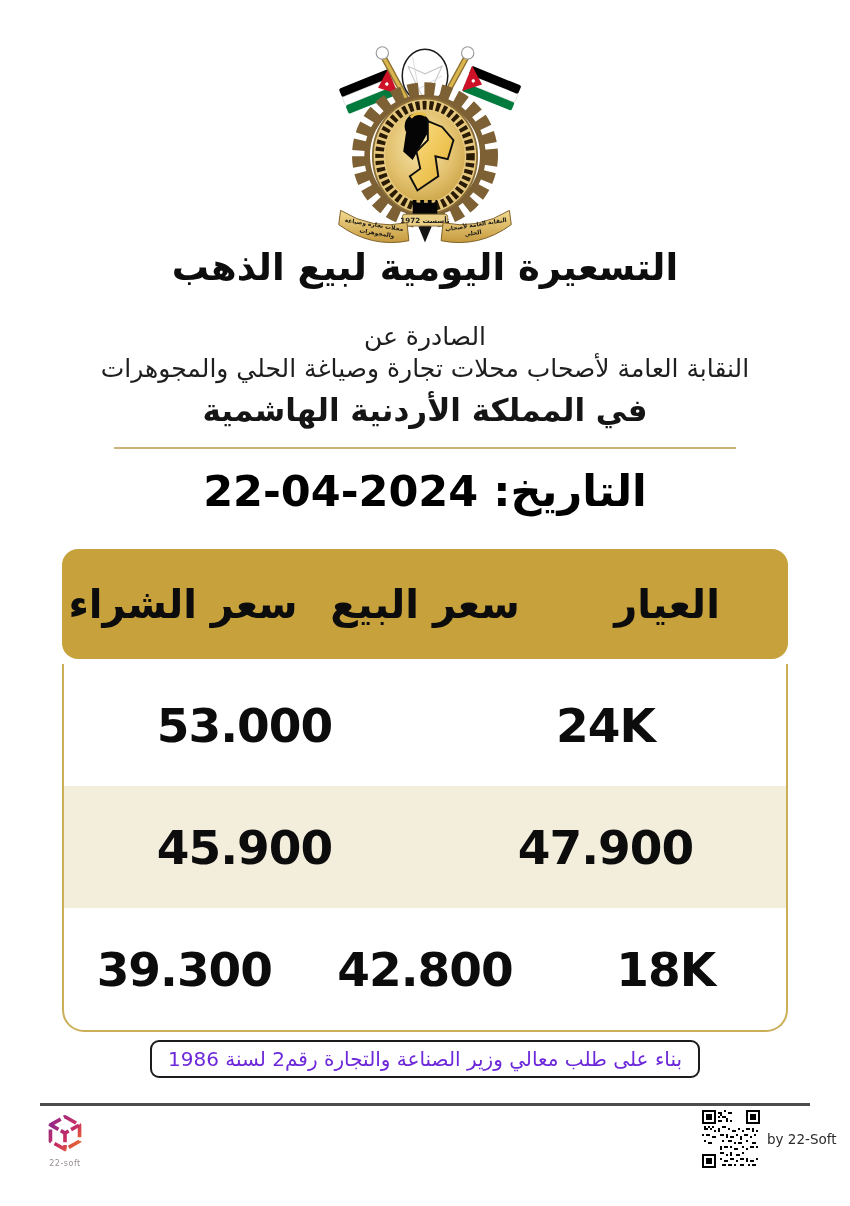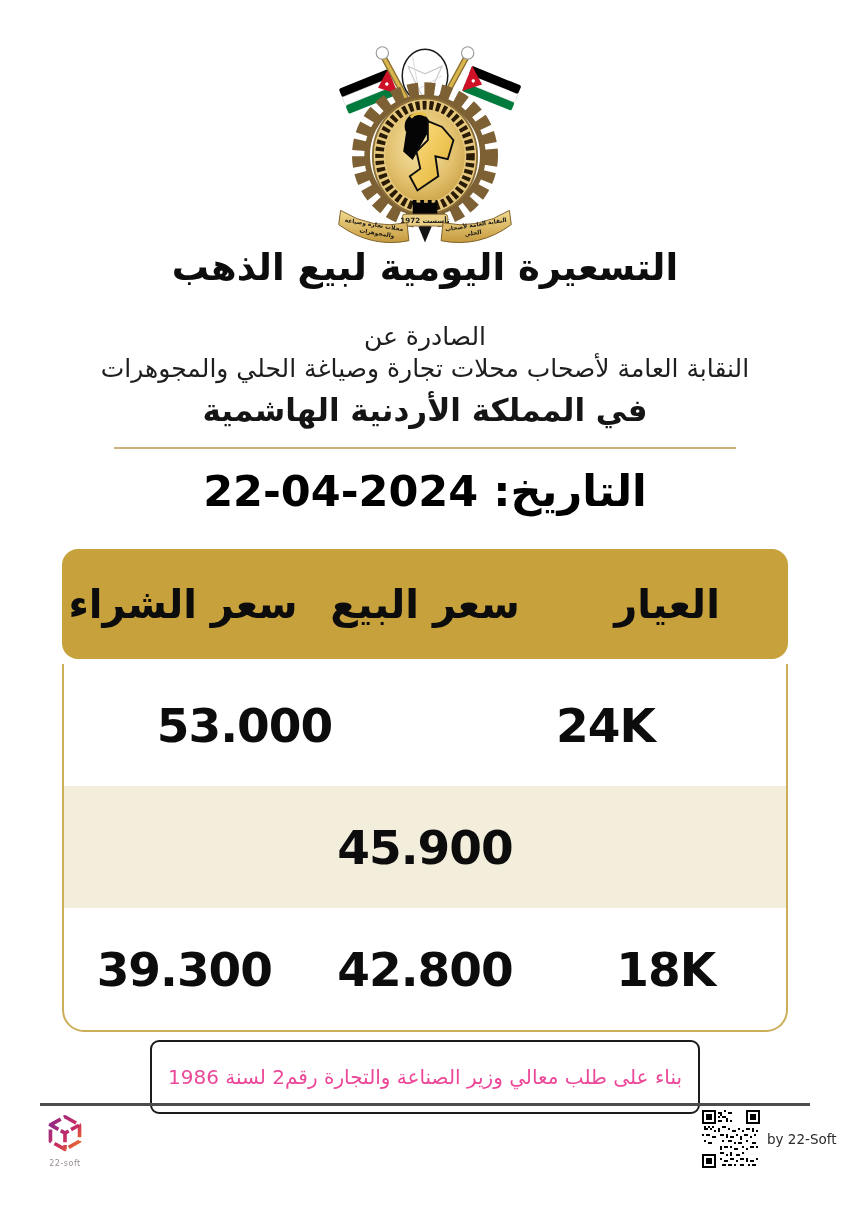--- a/index.html
+++ b/index.html
@@ -29,22 +29,22 @@
     border-radius:0 0 22px 22px;overflow:hidden;background:#fff;
   }
   .tr{height:122px;display:flex;align-items:center;direction:rtl;
       font-size:47px;font-weight:800;letter-spacing:-1px;color:#0c0c0c;}
   .tr.cream{background:#F3EEDC;}
   .tr .td{flex:1;text-align:center;}
   .td.num{direction:ltr;}
 
   .note-box{
     position:absolute;top:1040px;left:50%;transform:translateX(-50%);
-    border:2px solid #1c1c1c;border-radius:9px;padding:23px 16px;
-    font-size:20px;direction:rtl;white-space:nowrap;color:#ec4899;background:#fff;
+    border:2px solid #1c1c1c;border-radius:9px;padding:5px 16px;
+    font-size:20px;direction:rtl;white-space:nowrap;color:#6d28d9;background:#fff;
   }
   .bottom-rule{position:absolute;top:1103px;left:40px;width:770px;height:3px;background:#4c4c4c;}
   .brand-block{position:absolute;top:1114px;left:42px;width:46px;text-align:center;}
   .brand-name{font-size:8px;color:#9a8f96;margin-top:1px;letter-spacing:.5px;}
   .qr-block{position:absolute;top:1110px;left:702px;display:flex;align-items:center;gap:7px;}
   .credit-text{font-size:13.5px;color:#2b2b2b;font-weight:500;}
 </style>
 </head>
 <body>
 
@@ -148,20 +148,21 @@
     <div class="th">العيار</div>
     <div class="th">سعر البيع</div>
     <div class="th">سعر الشراء</div>
   </div>
   <div class="table-body">
     <div class="tr">
       <div class="td">24K</div>
       <div class="td num">53.000</div>
     </div>
     <div class="tr cream">
+      <div class="td num">47.900</div>
       <div class="td num">45.900</div>
     </div>
     <div class="tr">
       <div class="td">18K</div>
       <div class="td num">42.800</div>
       <div class="td num">39.300</div>
     </div>
   </div>
 </div>
 

